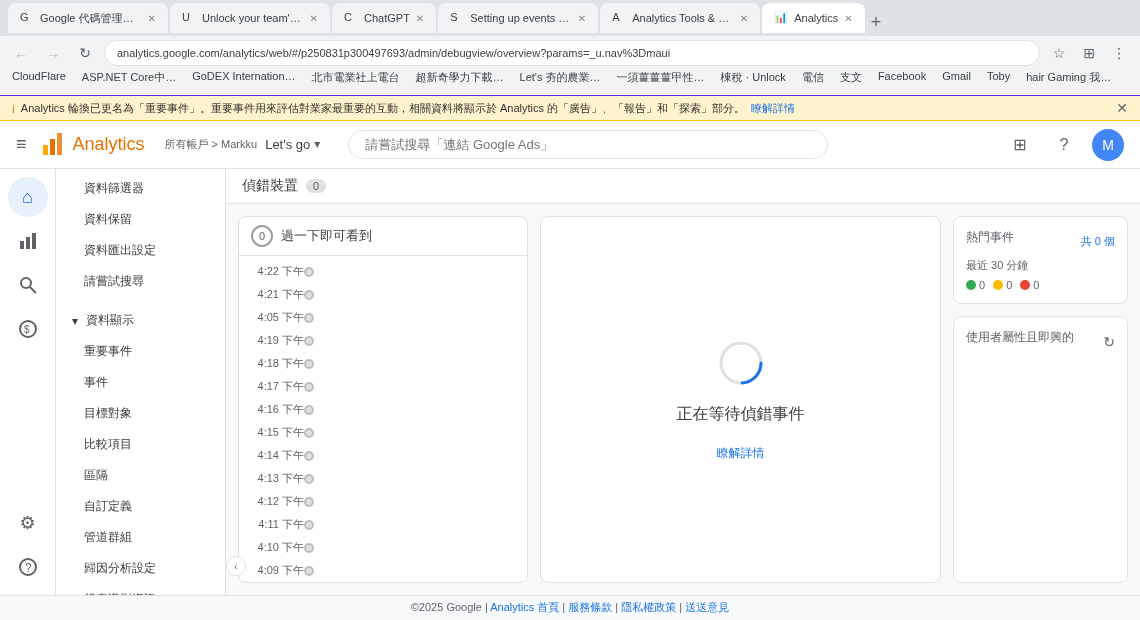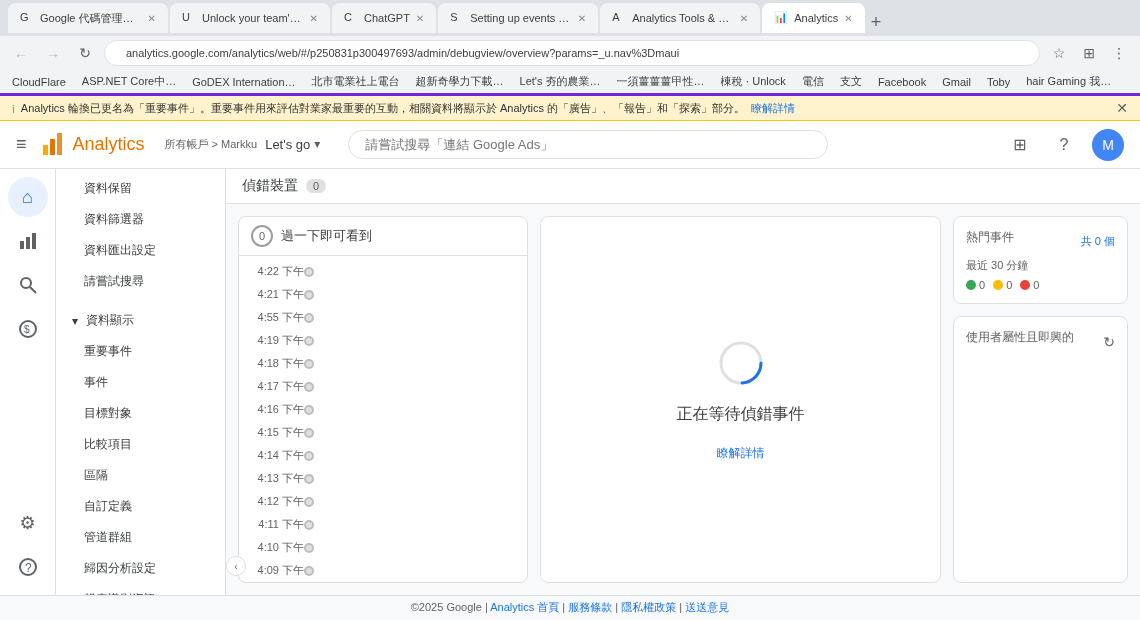--- a/index.html
+++ b/index.html
@@ -11,21 +11,21 @@
     .browser-tab { background: #f1f3f4; border-radius: 8px 8px 0 0; padding: 6px 12px; font-size: 11px; color: #3c4043; display: flex; align-items: center; gap: 6px; max-width: 160px; white-space: nowrap; overflow: hidden; height: 30px; }
     .browser-tab.active { background: #fff; }
     .browser-tab .tab-favicon { width: 14px; height: 14px; flex-shrink: 0; }
     .browser-tab .tab-title { overflow: hidden; text-overflow: ellipsis; flex: 1; font-size: 11px; }
     .browser-tab .tab-close { opacity: 0.6; font-size: 10px; flex-shrink: 0; cursor: pointer; }
     .browser-nav { background: #f1f3f4; height: 34px; display: flex; align-items: center; padding: 0 8px; gap: 6px; }
     .nav-btn { width: 26px; height: 26px; border-radius: 50%; display: flex; align-items: center; justify-content: center; cursor: pointer; font-size: 14px; color: #5f6368; }
     .nav-btn.disabled { opacity: 0.4; cursor: default; }
     .address-bar { flex: 1; background: #fff; border-radius: 20px; height: 26px; display: flex; align-items: center; padding: 0 12px; font-size: 12px; color: #3c4043; border: 1px solid #dfe1e5; overflow: hidden; white-space: nowrap; text-overflow: ellipsis; }
     .nav-actions { display: flex; gap: 4px; align-items: center; }
-    .bookmarks-bar { background: #f1f3f4; height: 26px; display: flex; align-items: center; padding: 0 8px; gap: 8px; border-bottom: 3px solid #6d28d9; overflow: hidden; }
+    .bookmarks-bar { background: #f1f3f4; height: 26px; display: flex; align-items: flex-start; padding: 0 8px; gap: 8px; border-bottom: 1px solid #6d28d9; overflow: hidden; }
     .bookmark-item { font-size: 11px; color: #3c4043; cursor: pointer; display: flex; align-items: center; gap: 4px; padding: 0 4px; border-radius: 4px; white-space: nowrap; }
 
     
     .notification-bar { background: #fff3cd; border-bottom: 1px solid #ffc107; padding: 4px 12px; font-size: 11px; color: #333; display: flex; align-items: center; gap: 6px; }
     .notification-bar a { color: #1a73e8; text-decoration: none; }
     .notification-close { margin-left: auto; cursor: pointer; font-size: 14px; color: #5f6368; }
 
     
     .app-wrapper { display: flex; flex-direction: column; height: calc(620px - 36px - 34px - 26px - 26px); }
     .app-header { background: #fff; height: 48px; display: flex; align-items: center; padding: 0 16px; gap: 12px; border-bottom: 1px solid #e0e0e0; z-index: 10; }
@@ -138,21 +138,21 @@
     </div>
     <span style="color:#5f6368;font-size:18px;margin-left:4px;cursor:pointer;">+</span>
   </div>
 </div>
 
 <div class="browser-nav">
   <div class="nav-btn disabled">←</div>
   <div class="nav-btn disabled">→</div>
   <div class="nav-btn">↻</div>
   <div class="address-bar">
-    <span style="font-size:11px;margin-left:9px;">analytics.google.com/analytics/web/#/p250831p300497693/admin/debugview/overview?params=_u.nav%3Dmaui</span>
+    <span style="font-size:11px;">analytics.google.com/analytics/web/#/p250831p300497693/admin/debugview/overview?params=_u.nav%3Dmaui</span>
   </div>
   <div class="nav-actions">
     <div class="nav-btn">☆</div>
     <div class="nav-btn">⊞</div>
     <div class="nav-btn">⋮</div>
   </div>
 </div>
 
 <div class="bookmarks-bar">
   <span class="bookmark-item">CloudFlare</span>
@@ -234,22 +234,22 @@
       <div class="icon-nav-item" title="說明">
         <svg width="20" height="20" viewBox="0 0 20 20">
             <circle cx="10" cy="10" r="8" stroke="#5f6368" stroke-width="2" fill="none"></circle>
             <text x="7" y="15" font-size="12" fill="#5f6368">?</text>
           </svg>
       </div>
     </div>
 
     <div class="sidebar">
       <div class="sidebar-section">
+        <div class="sidebar-item sub-item">資料篩選器</div>
         <div class="sidebar-item sub-item">資料保留</div>
-        <div class="sidebar-item sub-item">資料篩選器</div>
         <div class="sidebar-item sub-item">資料匯出設定</div>
         <div class="sidebar-item sub-item">請嘗試搜尋</div>
       </div>
       <div class="sidebar-section">
         <div class="sidebar-item">
           <span>▾</span>
           <span>資料顯示</span>
         </div>
         <div class="sidebar-item sub-item">重要事件</div>
         <div class="sidebar-item sub-item">事件</div>
@@ -280,21 +280,21 @@
           <div class="timeline-items" id="timeline-list">
               <div class="timeline-item">
     <span class="timeline-time">4:22 下午</span>
     <div class="timeline-dot"></div>
   </div>
               <div class="timeline-item">
     <span class="timeline-time">4:21 下午</span>
     <div class="timeline-dot"></div>
   </div>
               <div class="timeline-item">
-    <span class="timeline-time">4:55 下午</span>
+    <span class="timeline-time">4:05 下午</span>
     <div class="timeline-dot"></div>
   </div>
               <div class="timeline-item">
     <span class="timeline-time">4:19 下午</span>
     <div class="timeline-dot"></div>
   </div>
               <div class="timeline-item">
     <span class="timeline-time">4:18 下午</span>
     <div class="timeline-dot"></div>
   </div>

